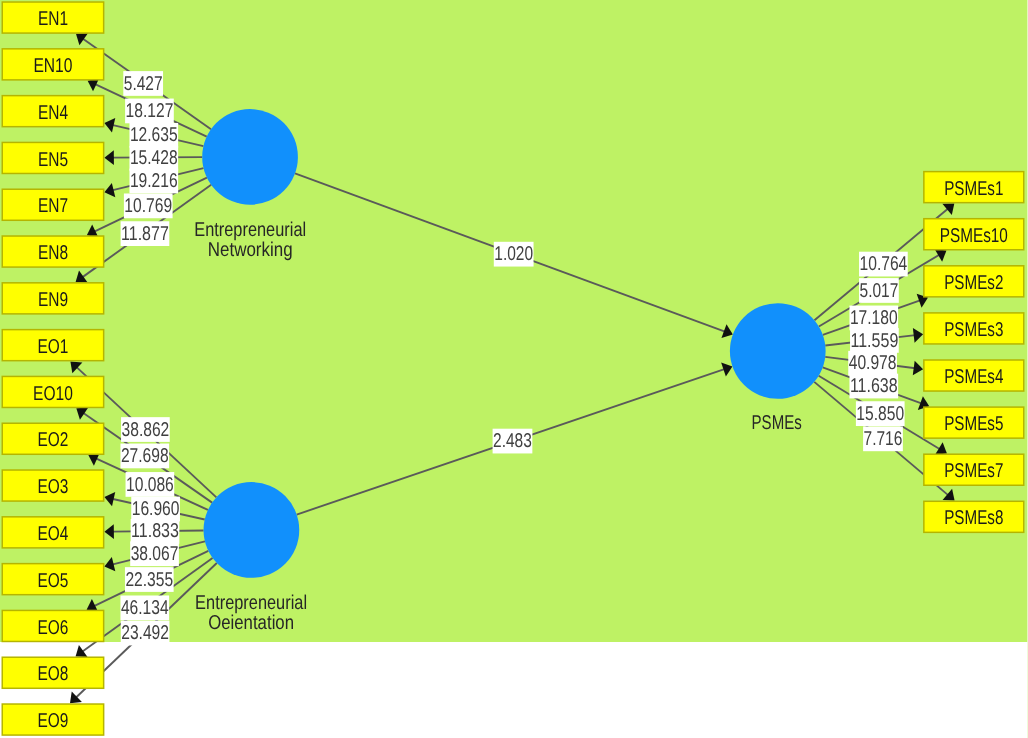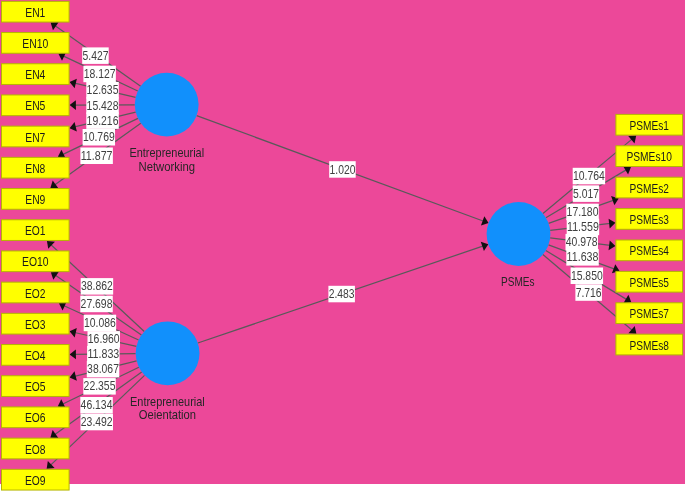--- a/index.html
+++ b/index.html
@@ -1,19 +1,19 @@
 <!DOCTYPE html>
 <html><head>
 <meta charset="utf-8">
 <title>PLS-SEM path model</title>
 <style>
   html,body{margin:0;padding:0;background:#ffffff;}
   body{width:685px;height:492px;overflow:hidden;
        font-family:"Liberation Sans",sans-serif;}
-  #canvas{position:relative;width:685px;height:484px;background:#ec4899;}
+  #canvas{position:relative;width:685px;height:428px;background:#bef264;}
   svg{display:block;}
   .ind-label{font-family:"Liberation Sans",sans-serif;font-size:13.3px;fill:#1a1a1a;
              text-anchor:middle;dominant-baseline:middle;}
   .con-label{font-family:"Liberation Sans",sans-serif;font-size:13.3px;fill:#262626;
              text-anchor:middle;}
   .wt-label{font-family:"Liberation Sans",sans-serif;font-size:13.3px;fill:#404040;}
 </style>
 </head>
 <body>
 

